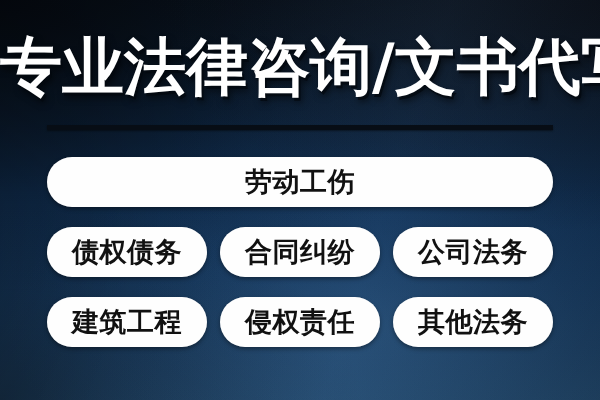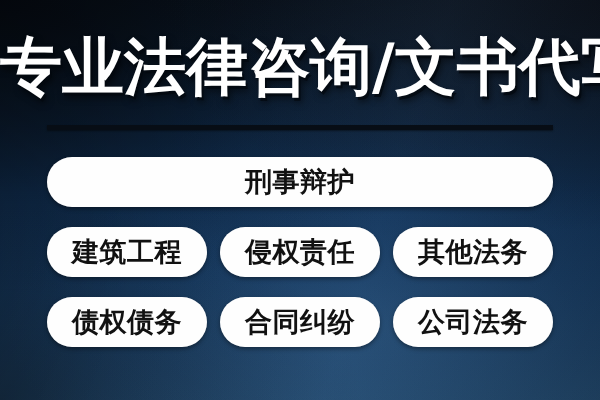--- a/index.html
+++ b/index.html
@@ -154,30 +154,30 @@
 
   <div class="content">
 
     <div class="headline">专业法律咨询/文书代写</div>
 
     <div class="divider"></div>
 
     <div class="pill-grid">
 
       <div class="pill-row">
-        <div class="pill">刑事辩护</div>
+        <div class="pill">劳动工伤</div>
+      </div>
+
+      <div class="pill-row">
+        <div class="pill">债权债务</div>
+        <div class="pill">合同纠纷</div>
+        <div class="pill">公司法务</div>
       </div>
 
       <div class="pill-row">
         <div class="pill">建筑工程</div>
         <div class="pill">侵权责任</div>
         <div class="pill">其他法务</div>
       </div>
 
-      <div class="pill-row">
-        <div class="pill">债权债务</div>
-        <div class="pill">合同纠纷</div>
-        <div class="pill">公司法务</div>
-      </div>
-
     </div>
   </div>
 </div>
 
 </body></html>

